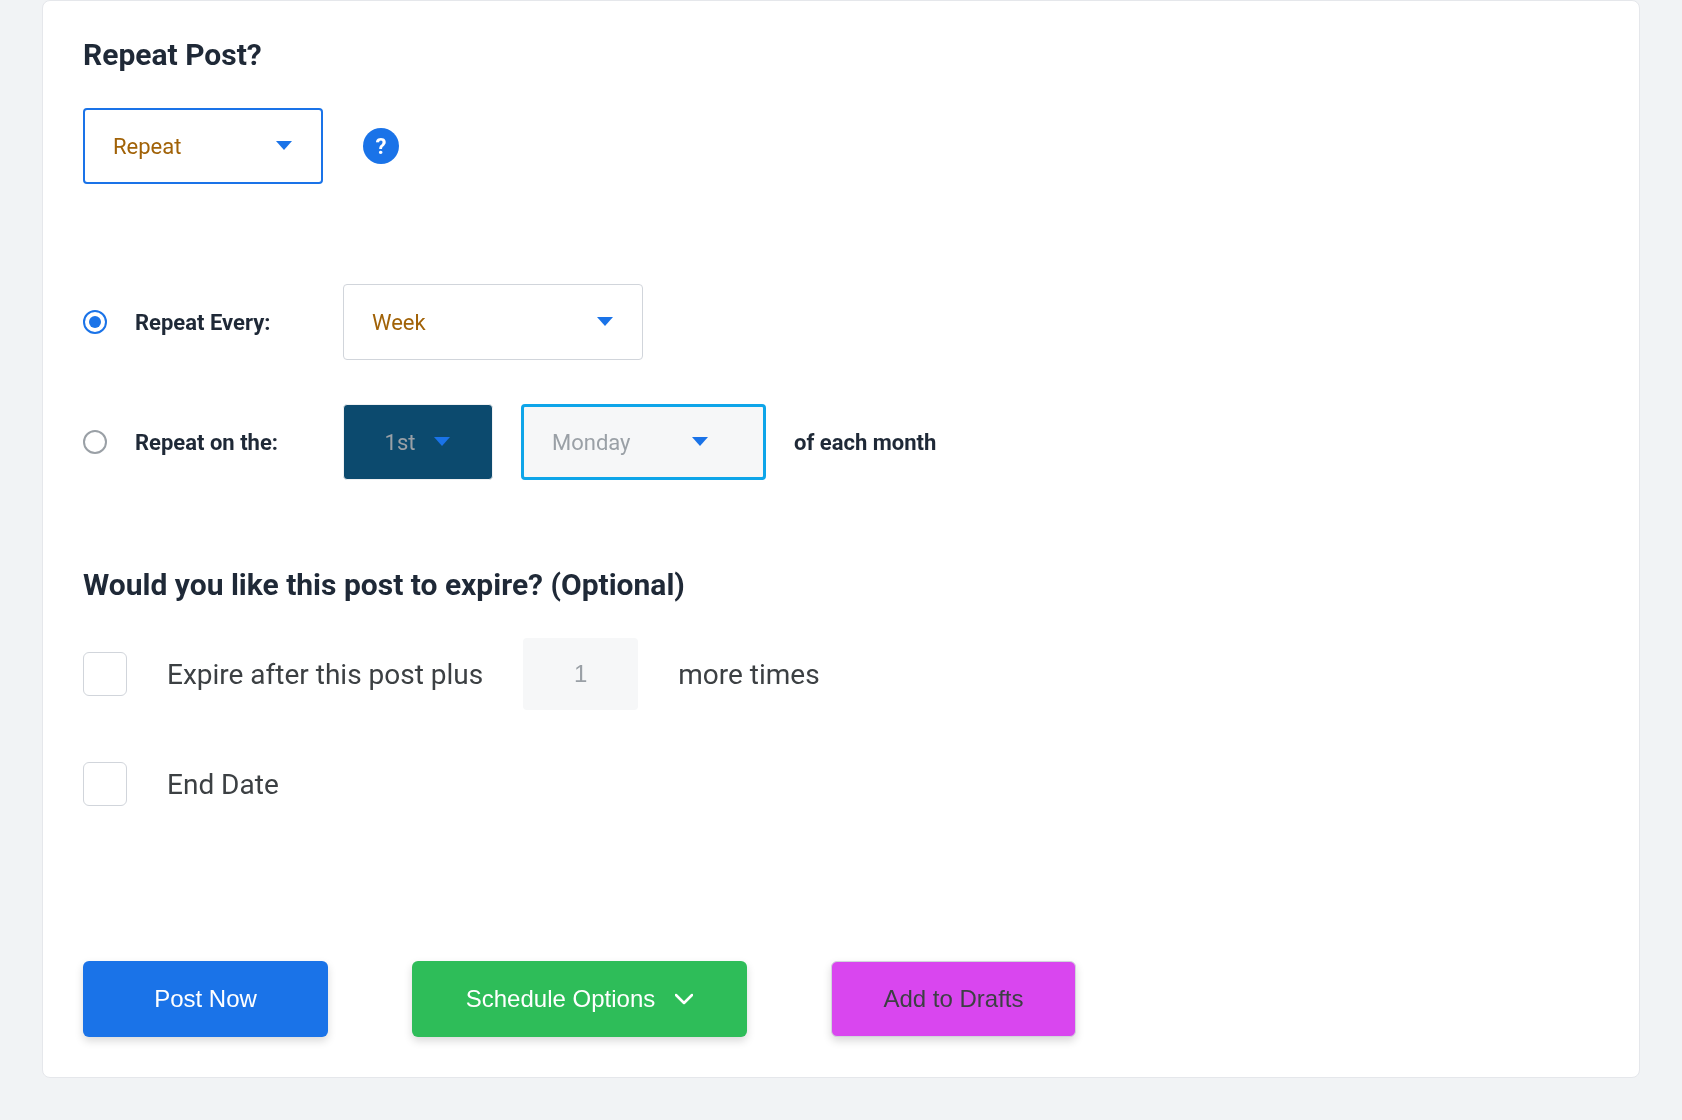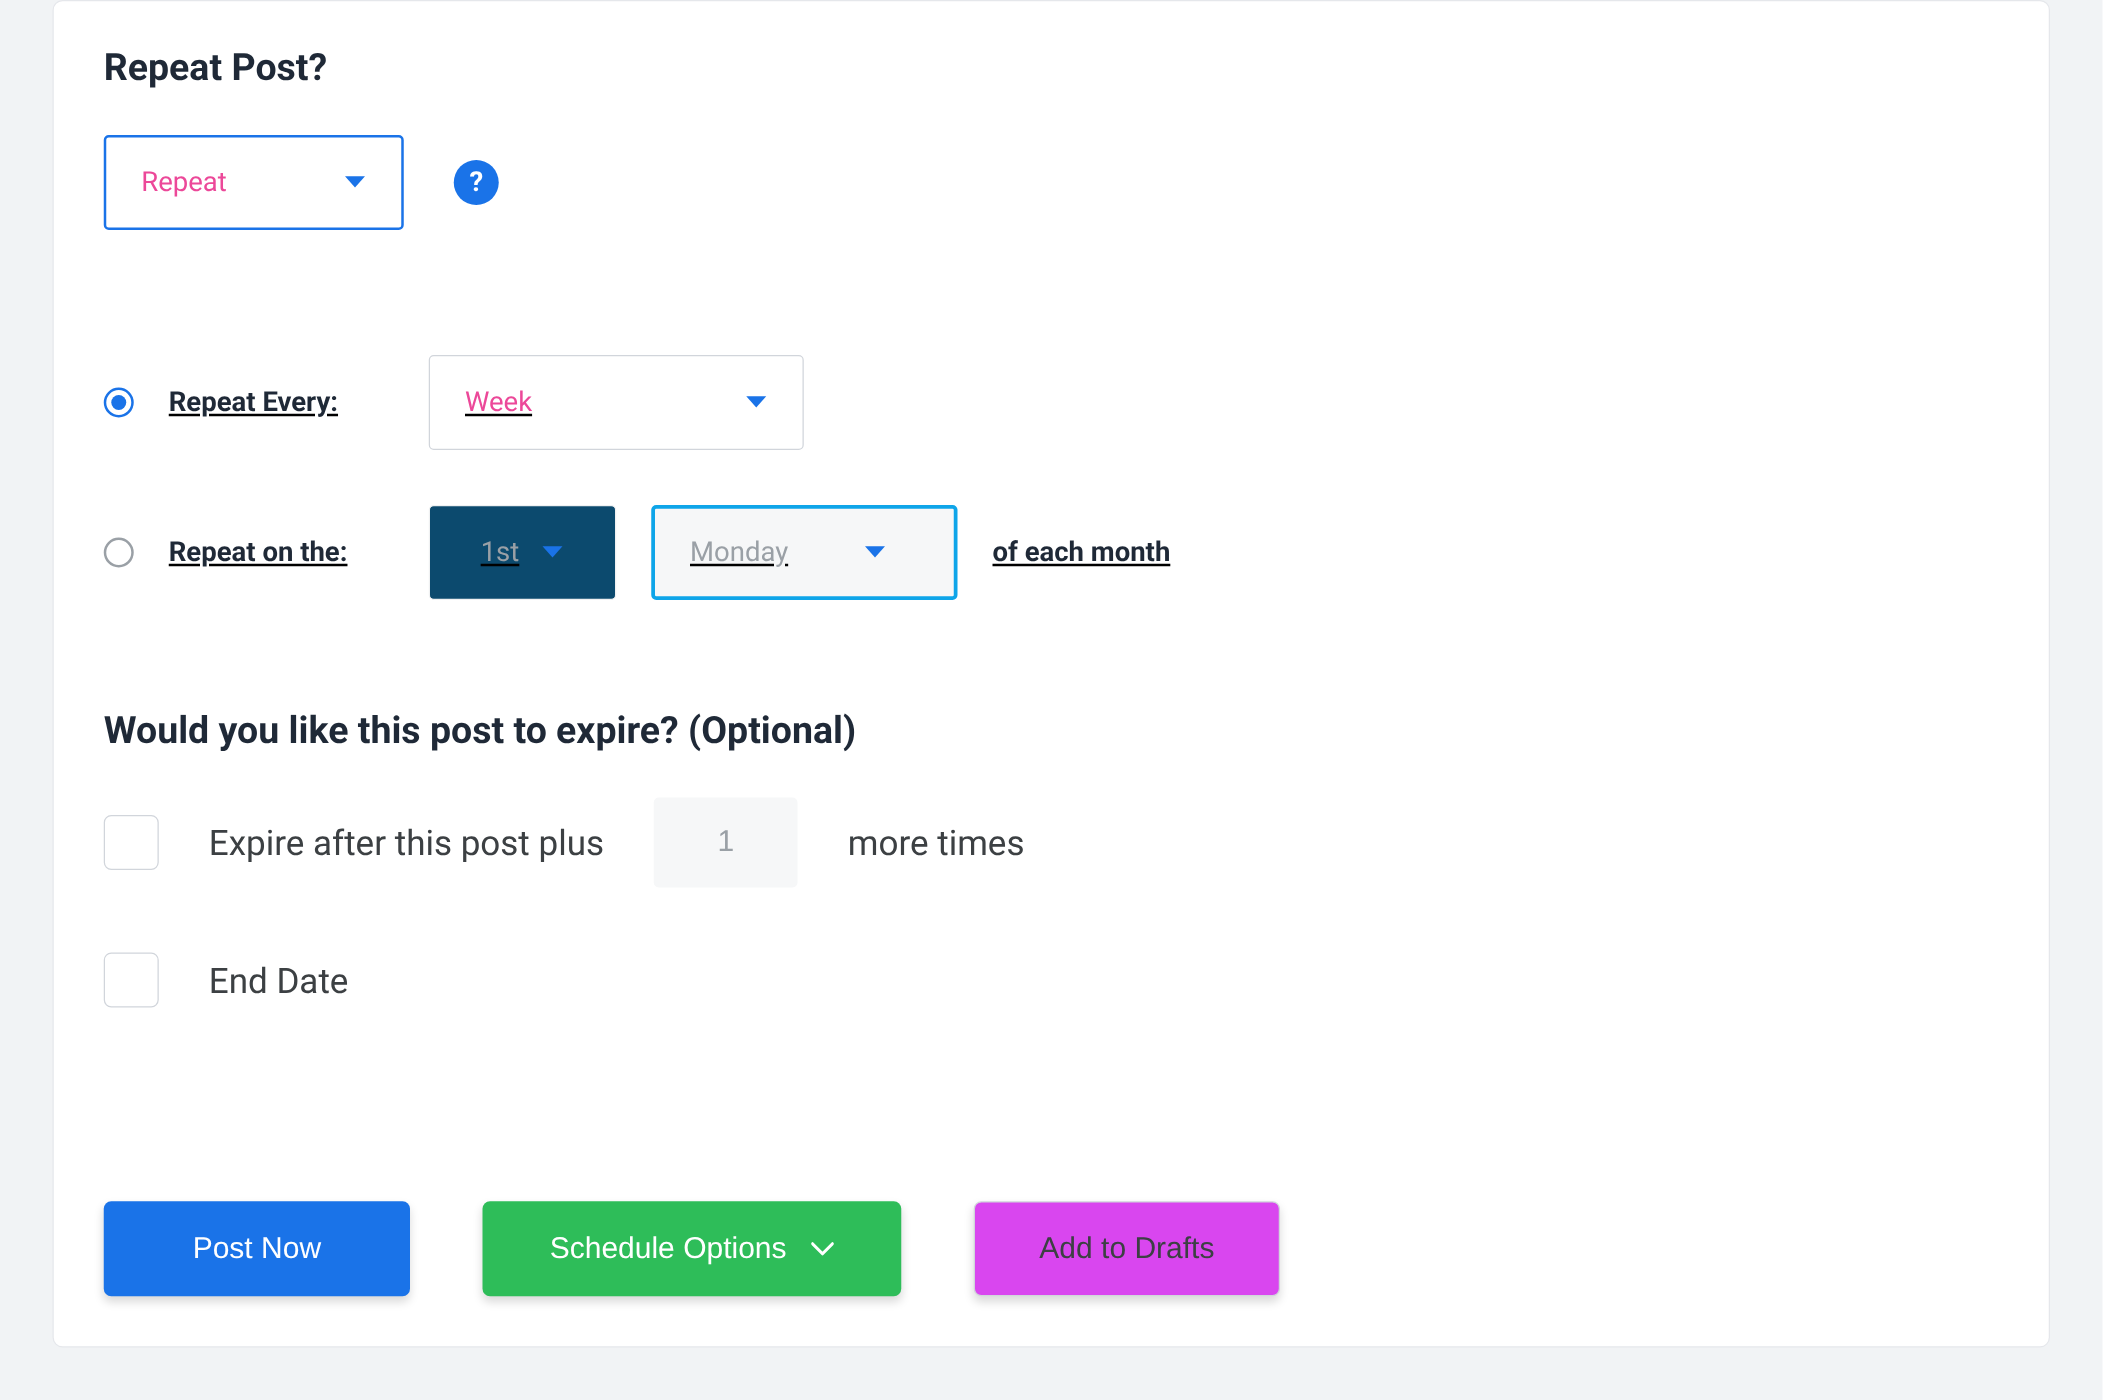--- a/index.html
+++ b/index.html
@@ -41,21 +41,21 @@
     }
     .select {
       display: inline-flex;
       align-items: center;
       justify-content: space-between;
       height: 76px;
       border: 1px solid #d1d5db;
       border-radius: 4px;
       padding: 0 28px;
       font-size: 22px;
-      color: #ec4899;
+      color: #a16207;
       background: #ffffff;
       cursor: pointer;
       min-width: 240px;
     }
     .select.active {
       border: 2px solid #1a73e8;
     }
     .select.narrow {
       min-width: 300px;
     }
@@ -77,21 +77,20 @@
       font-weight: 700;
       cursor: pointer;
     }
 
     
     .radio-row {
       display: flex;
       align-items: center;
       gap: 28px;
       margin-bottom: 44px;
-      text-decoration: underline;
     }
     .radio {
       width: 24px;
       height: 24px;
       border-radius: 50%;
       border: 2px solid #9aa0a6;
       display: inline-flex;
       align-items: center;
       justify-content: center;
       cursor: pointer;
@@ -165,21 +164,21 @@
       color: #9aa0a6;
     }
 
     
     .button-row {
       position: absolute;
       left: 40px;
       bottom: 40px;
       display: flex;
       align-items: center;
-      gap: 58px;
+      gap: 84px;
     }
     .btn {
       height: 76px;
       border-radius: 6px;
       font-size: 24px;
       font-weight: 500;
       display: inline-flex;
       align-items: center;
       justify-content: center;
       padding: 0 38px;

